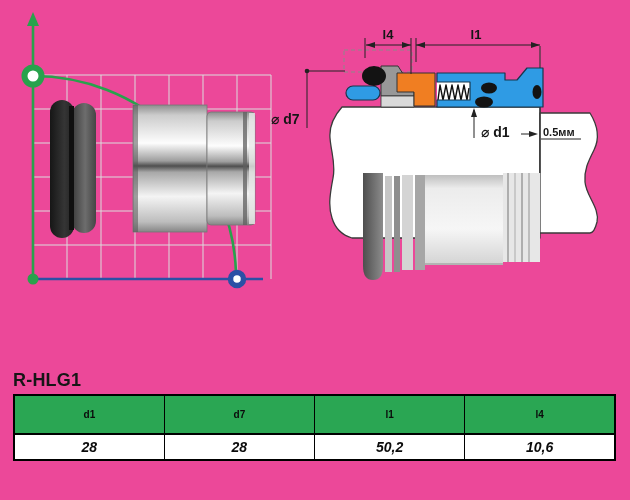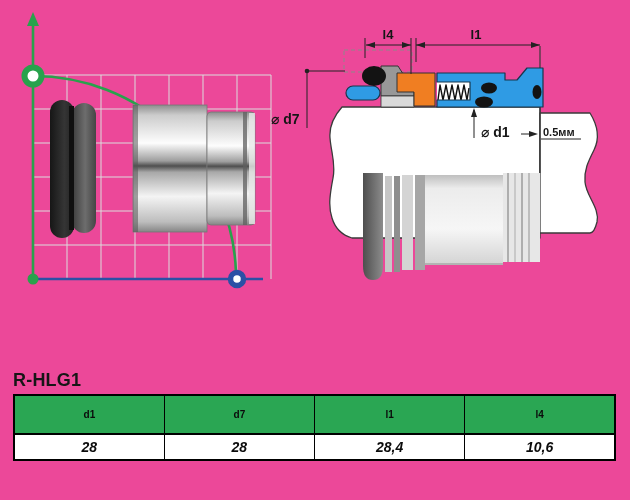--- a/index.html
+++ b/index.html
@@ -203,18 +203,18 @@
         <th>d1</th>
         <th>d7</th>
         <th>l1</th>
         <th>l4</th>
       </tr>
     </thead>
     <tbody>
       <tr class="row-1">
         <td>28</td>
         <td>28</td>
-        <td>28,4</td>
+        <td>50,2</td>
         <td>10,6</td>
       </tr>
     </tbody>
   </table>
 </div>
 
 </body></html>

